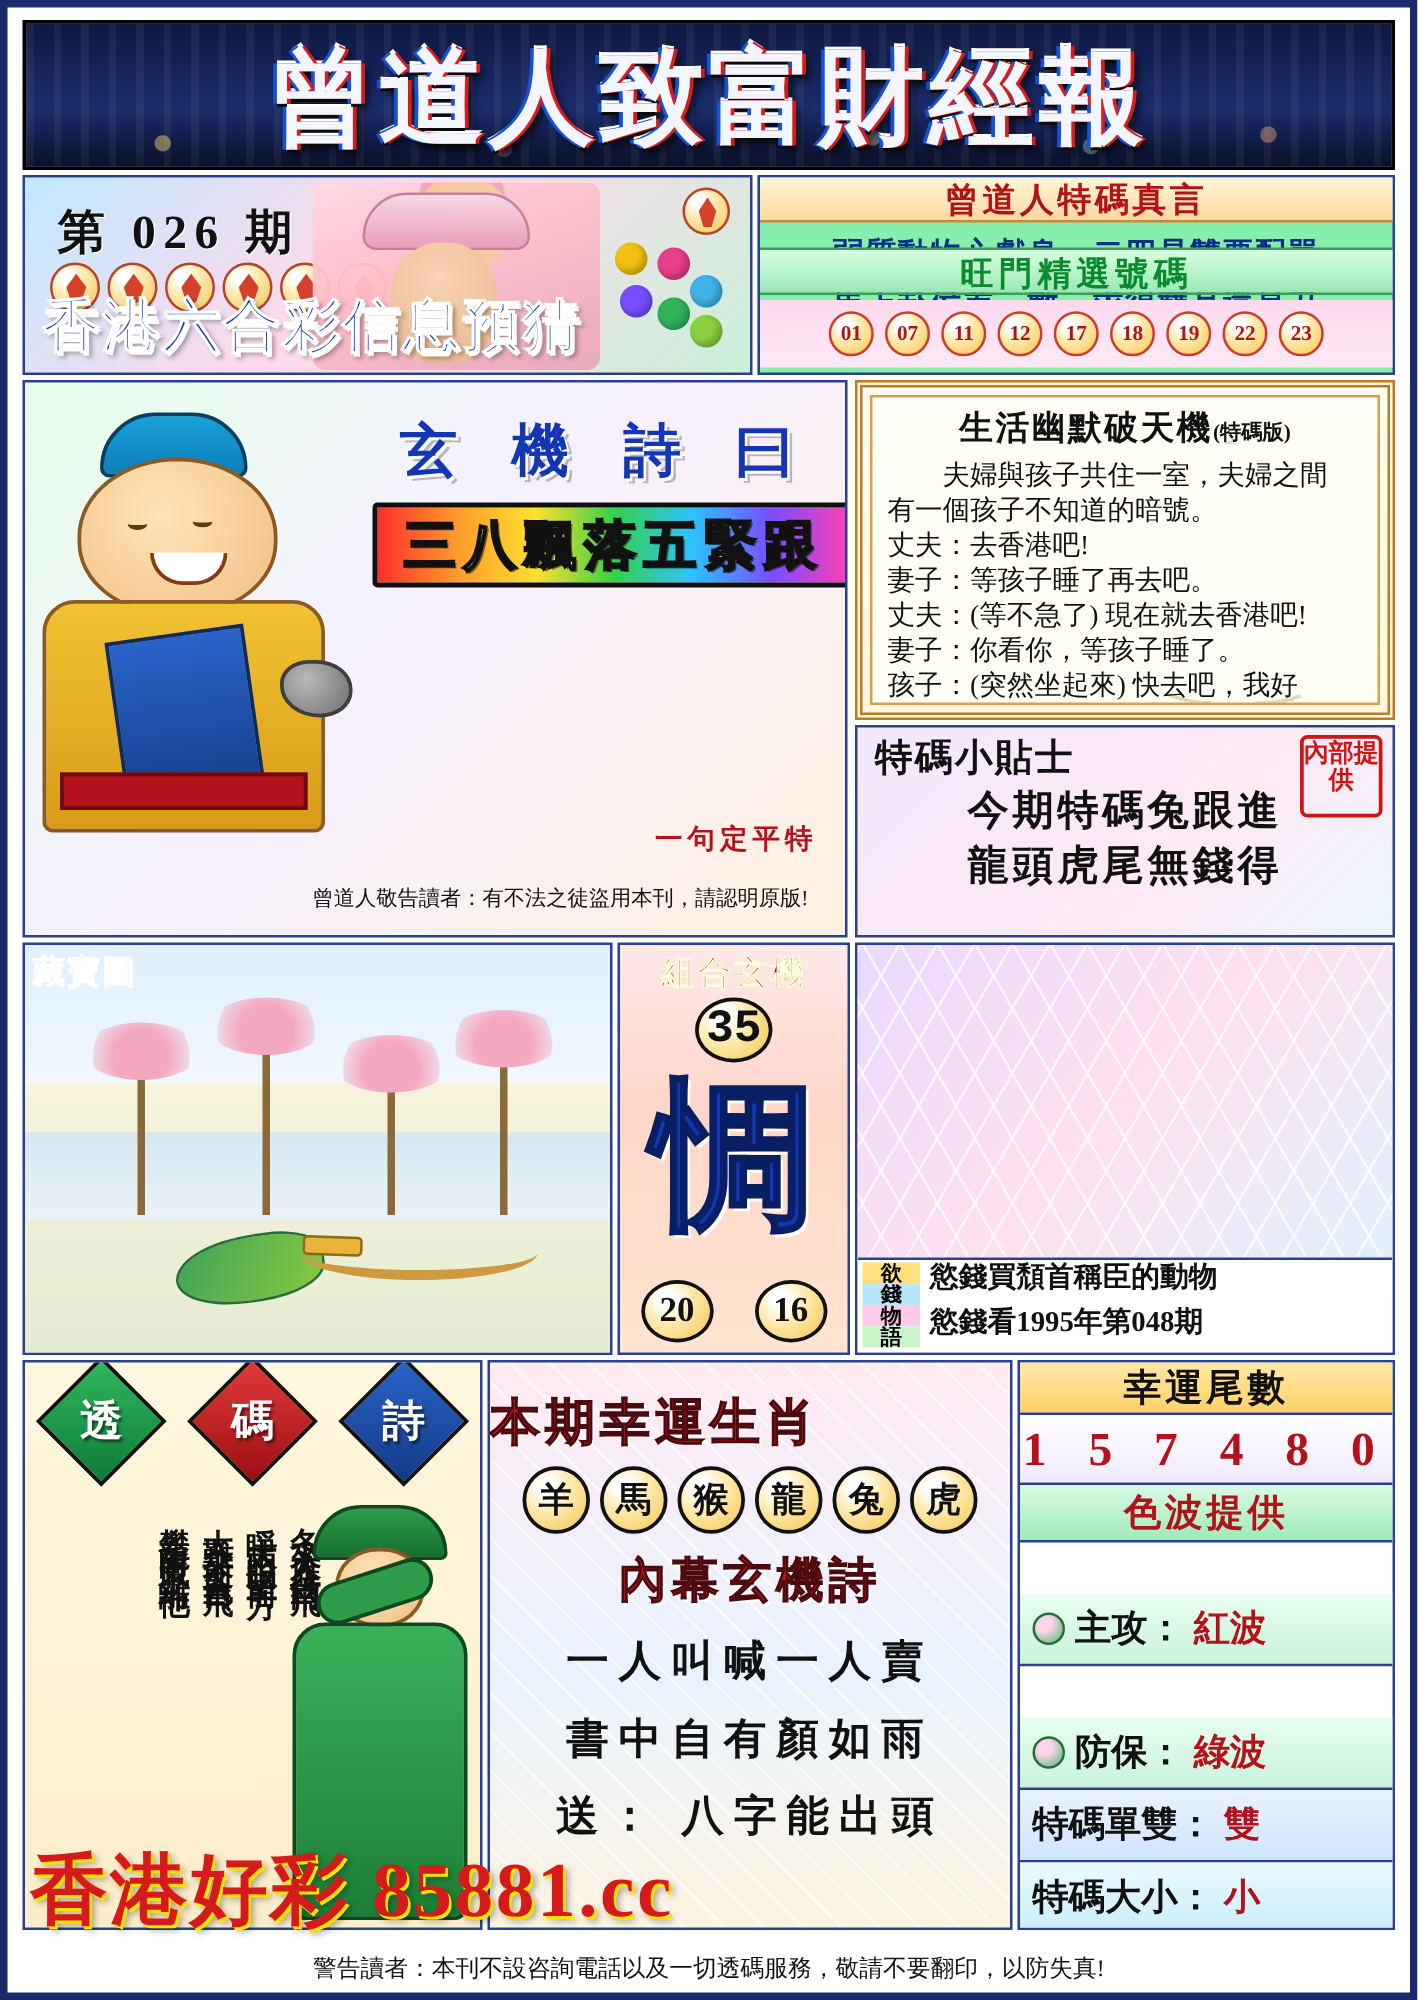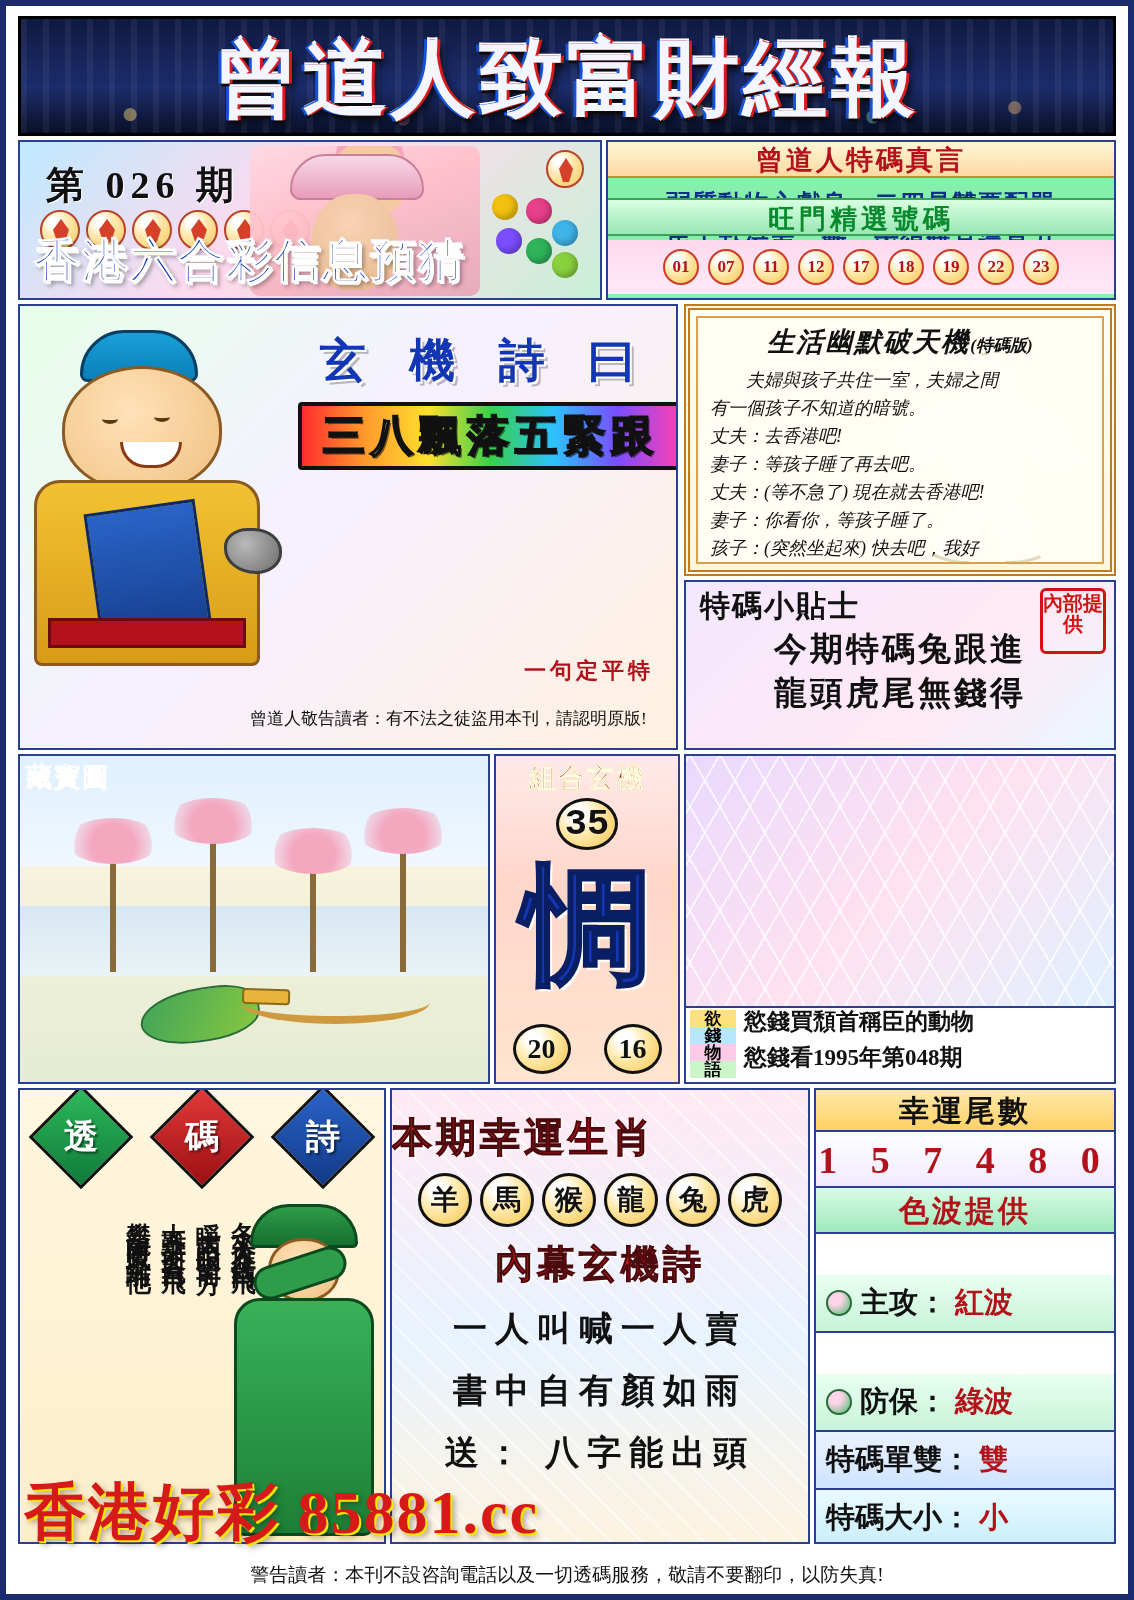--- a/index.html
+++ b/index.html
@@ -259,33 +259,32 @@
   .humor-box {
     position:absolute; left:678px; top:298px; width:432px; height:272px;
     border:6px double #c07a1f;
     background:linear-gradient(180deg,#fffdf2,#fff6df);
     padding:6px;
   }
   .humor-inner{
     position:relative; width:100%; height:100%;
     border:2px solid #d9a24a; background:#fffdf4;
     overflow:hidden;
-    font-style:italic;
   }
   .humor-title {
     text-align:center; margin-top:6px;
     font-family:"Liberation Serif", serif;
     font-size:27px; font-weight:bold; color:#111; letter-spacing:2px;
   }
   .humor-title small{ font-size:17px; letter-spacing:0; }
   .humor-body {
     position:relative;
     padding:6px 12px; 
     font-family:"Liberation Serif", serif;
-    font-size:18px; color:#111; line-height:28px;
+    font-size:22px; color:#111; line-height:28px;
   }
   .humor-body p{ margin:0; }
   .ghost {
     position:absolute; right:8px; top:34px; width:210px; height:212px;
     border:3px solid #b9b07a; border-radius:50% 50% 40% 40%;
     opacity:.45;
     clip-path:polygon(48% 0,62% 10%,60% 24%,82% 30%,96% 52%,80% 58%,66% 48%,64% 72%,76% 100%,58% 100%,50% 76%,40% 100%,22% 98%,34% 70%,30% 46%,14% 56%,4% 40%,22% 26%,38% 22%,36% 8%);
     background:rgba(255,255,255,.2);
   }
 

